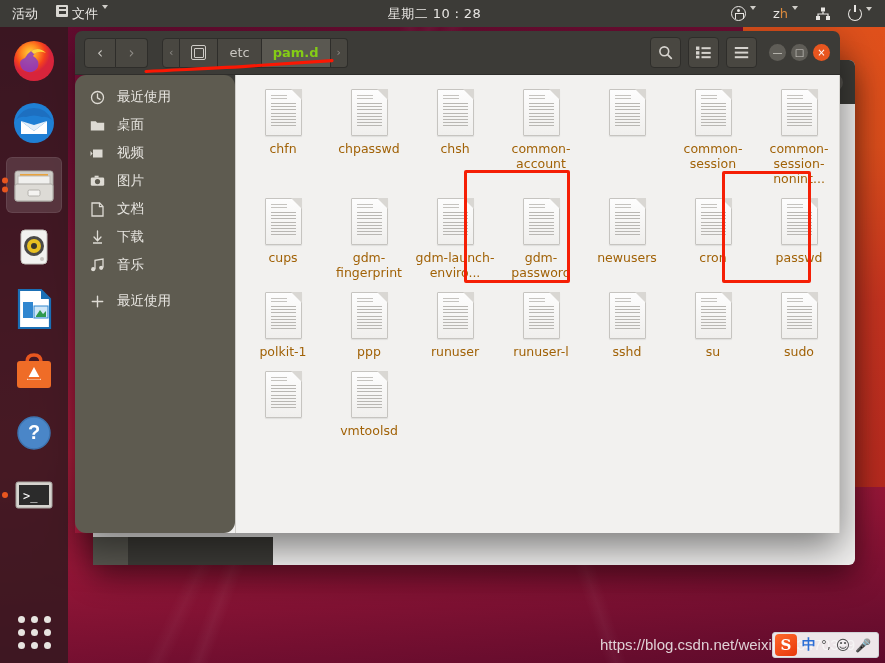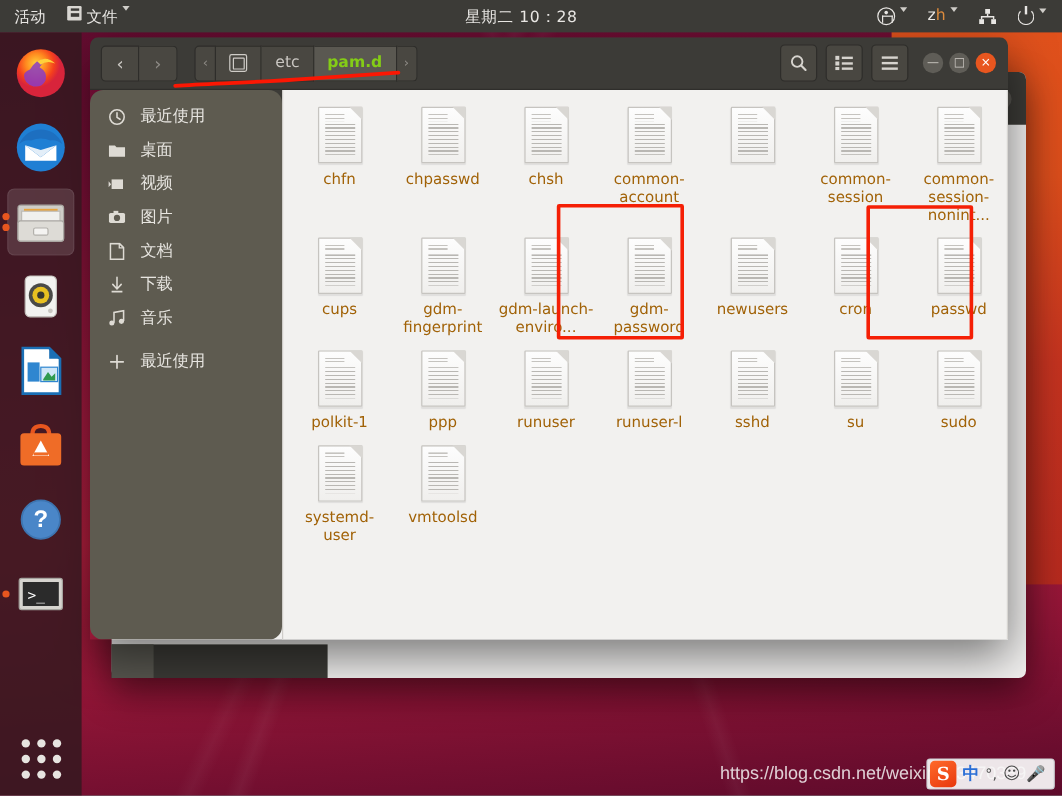--- a/index.html
+++ b/index.html
@@ -660,21 +660,20 @@
           <div class="cell">
             <div class="doc-icon">
               <div class="doc-lines-top"></div>
             </div>
             <div class="cell-label">sudo</div>
           </div>
           <div class="cell">
             <div class="doc-icon">
               <div class="doc-lines-top"></div>
             </div>
-            <div class="cell-label">systemd-user</div>
           </div>
           <div class="cell">
             <div class="doc-icon">
               <div class="doc-lines-top"></div>
             </div>
             <div class="cell-label">vmtoolsd</div>
           </div>
         </div>
       <div id="scroll-edge"></div>
 

